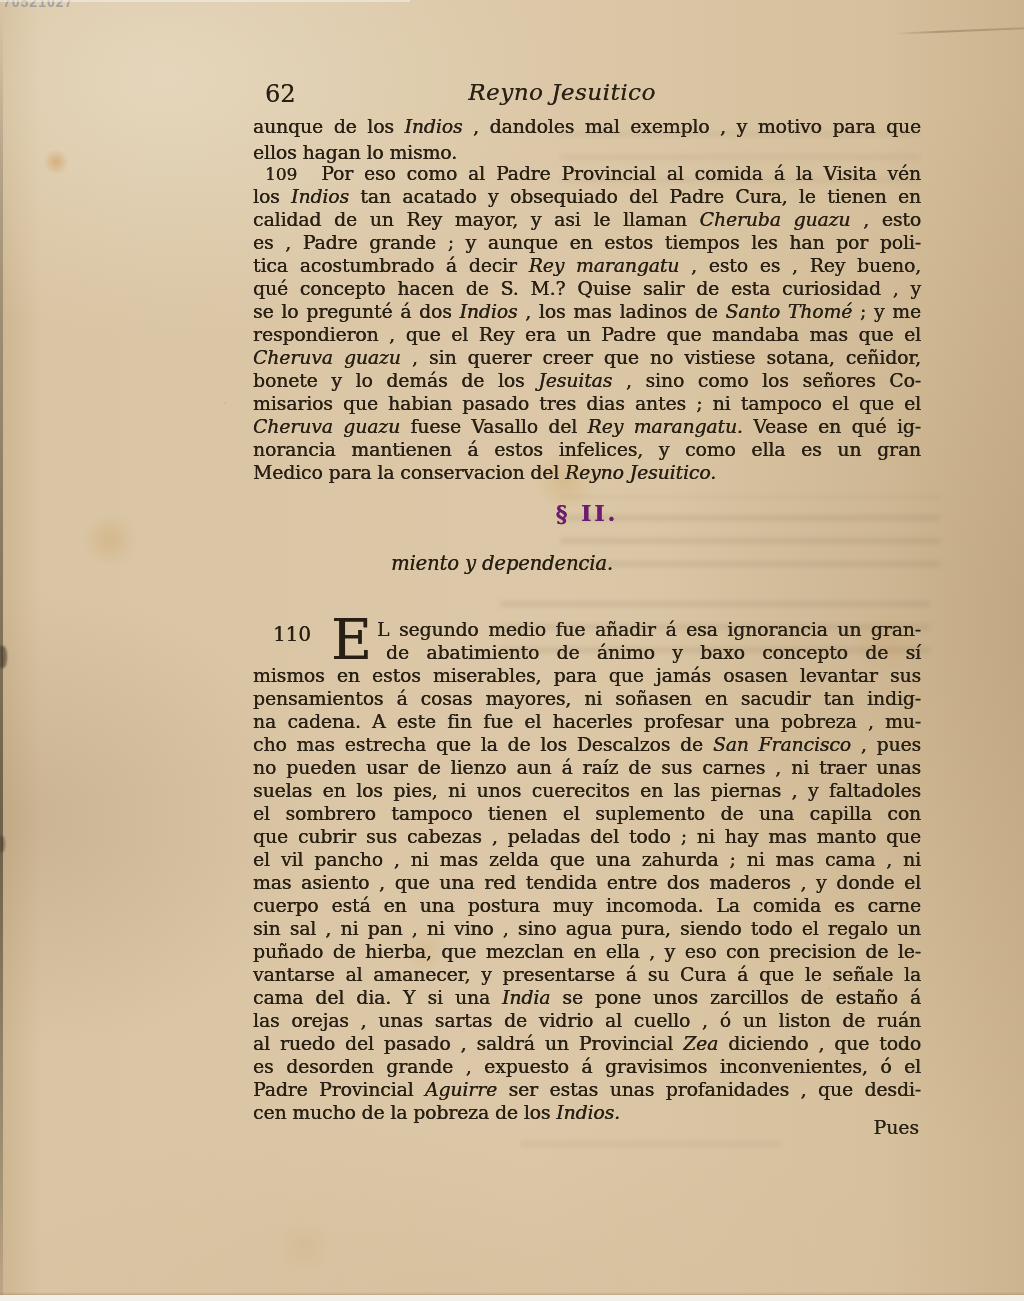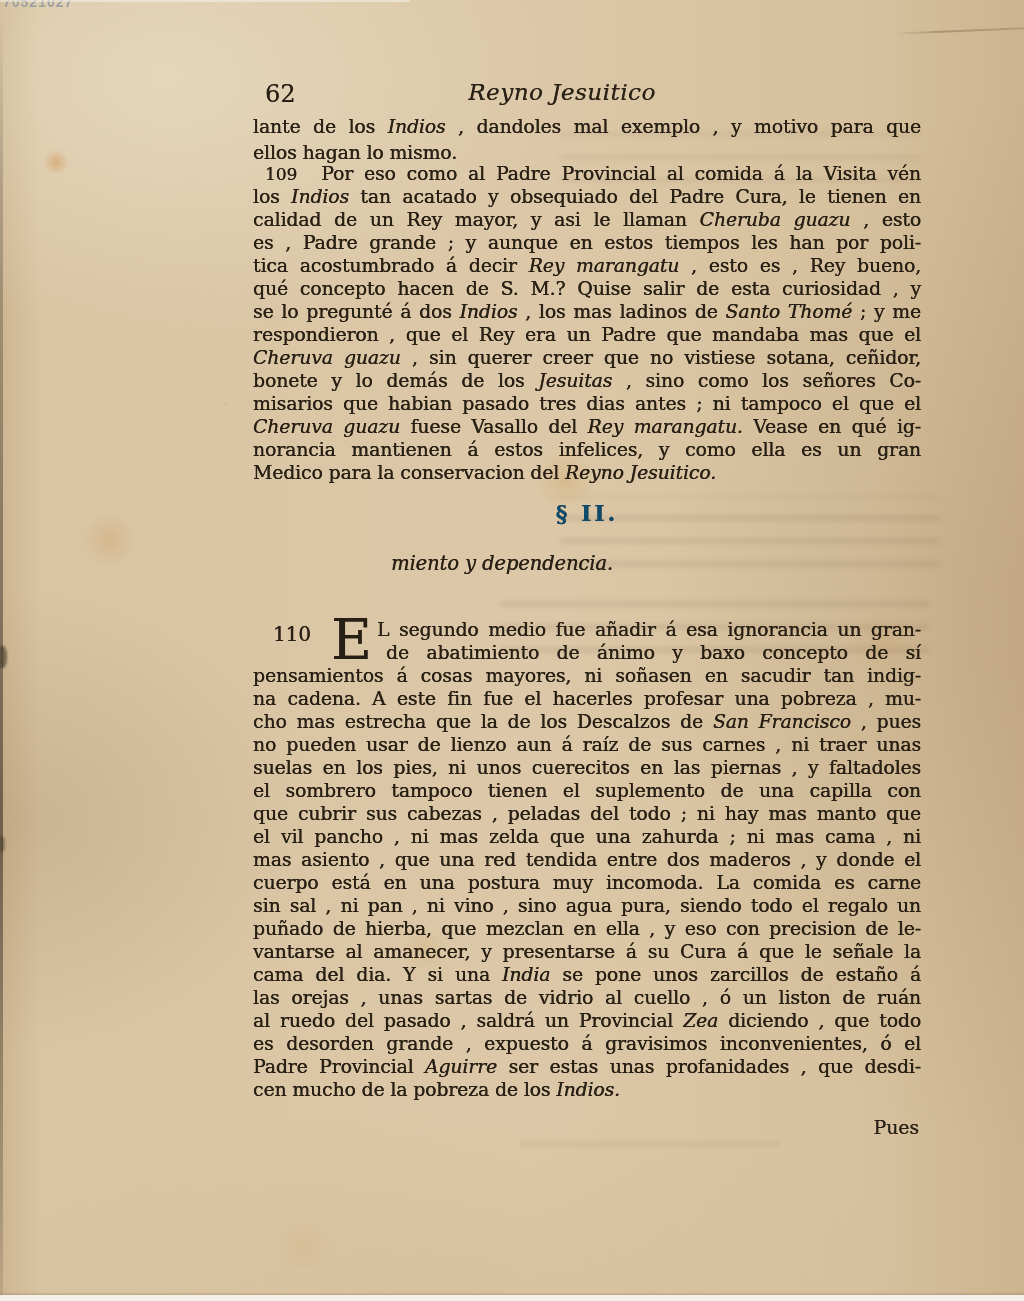--- a/index.html
+++ b/index.html
@@ -65,21 +65,21 @@
   .numseg{margin-right:24px;font-size:17px;}
   .pnum{position:absolute;font-size:20px;top:5px;}
   .dropcap{position:absolute;top:0;font-size:56px;line-height:44px;}
   .subtitle-block{font-size:19.5px;}
   .header-pagenum{position:absolute;left:12px;top:80px;font-size:24px;color:#271f13;
     text-shadow:0.3px 0 0 rgba(39,31,19,.8);}
   .running-title{position:absolute;left:0;top:79px;width:100%;text-align:center;
     transform:translateX(-25px);font-style:italic;font-size:23px;letter-spacing:.5px;color:#2a2115;
     text-shadow:0.3px 0 0 rgba(42,33,21,.8);}
   .section-mark{position:absolute;left:0;top:500px;width:100%;text-align:center;
-    font-size:22px;font-weight:bold;letter-spacing:3px;color:#0c4a6e;
+    font-size:22px;font-weight:bold;letter-spacing:3px;color:#701a75;
     text-shadow:0.3px 0 0 rgba(39,31,19,.8);}
   .catchword{position:absolute;right:2px;top:1117px;font-size:18.8px;color:#271f13;
     text-shadow:0.35px 0 0 rgba(39,31,19,.85);}
 </style>
 </head>
 <body>
 
 <div class="paper"></div>
 <div class="texture"></div>
 
@@ -96,21 +96,21 @@
 <div class="stain s6"></div>
 
 <div class="scan-number">70521027</div>
 
 <div id="text-column">
   <div class="header-pagenum">62</div>
   <div class="running-title">Reyno Jesuitico</div>
   <div class="section-mark">§ II.</div>
   <div class="catchword">Pues</div>
 <div class="block" style="top: 114px; line-height: 25.5px;">
-      <div class="line j" style="height: 25.5px;"><span>lante de los </span><span class="it">Indios</span><span> , dandoles mal exemplo , y motivo para que</span></div>
+      <div class="line j" style="height: 25.5px;"><span>aunque de los </span><span class="it">Indios</span><span> , dandoles mal exemplo , y motivo para que</span></div>
       <div class="line" style="height: 25.5px;"><span>ellos hagan lo mismo.</span></div>
     </div>
     <div class="block" style="top: 162px; line-height: 23px;">
       <div class="line j" style="height: 23px; padding-left: 12px;"><span class="numseg">109</span><span>Por eso como al Padre Provincial al comida á la Visita vén</span></div>
       <div class="line j" style="height: 23px;"><span>los </span><span class="it">Indios</span><span> tan acatado y obsequiado del Padre Cura, le tienen en</span></div>
       <div class="line j" style="height: 23px;"><span>calidad de un Rey mayor, y asi le llaman </span><span class="it">Cheruba guazu</span><span> , esto</span></div>
       <div class="line j" style="height: 23px;"><span>es , Padre grande ; y aunque en estos tiempos les han por poli-</span></div>
       <div class="line j" style="height: 23px;"><span>tica acostumbrado á decir </span><span class="it">Rey marangatu</span><span> , esto es , Rey bueno,</span></div>
       <div class="line j" style="height: 23px;"><span>qué concepto hacen de S. M.? Quise salir de esta curiosidad , y</span></div>
       <div class="line j" style="height: 23px;"><span>se lo pregunté á dos </span><span class="it">Indios</span><span> , los mas ladinos de </span><span class="it">Santo Thomé</span><span> ; y me</span></div>
@@ -123,20 +123,21 @@
       <div class="line" style="height: 23px;"><span>Medico para la conservacion del </span><span class="it">Reyno Jesuitico.</span></div>
     </div>
     <div class="block subtitle-block" style="top: 551px; line-height: 25px;">
       <div class="line" style="height: 25px; text-align: center; transform: translateX(-85px);"><span class="it">miento y dependencia.</span></div>
     </div>
     <div class="block" style="top: 618px; line-height: 23px;">
       <span class="pnum" style="left: 20px;">110</span>
       <span class="dropcap" style="left: 78px;">E</span>
       <div class="line j" style="height: 23px; padding-left: 124px;"><span>L segundo medio fue añadir á esa ignorancia un gran-</span></div>
       <div class="line j" style="height: 23px; padding-left: 133px;"><span>de abatimiento de ánimo y baxo concepto de sí</span></div>
+      <div class="line j" style="height: 23px;"><span>mismos en estos miserables, para que jamás osasen levantar sus</span></div>
       <div class="line j" style="height: 23px;"><span>pensamientos á cosas mayores, ni soñasen en sacudir tan indig-</span></div>
       <div class="line j" style="height: 23px;"><span>na cadena. A este fin fue el hacerles profesar una pobreza , mu-</span></div>
       <div class="line j" style="height: 23px;"><span>cho mas estrecha que la de los Descalzos de </span><span class="it">San Francisco</span><span> , pues</span></div>
       <div class="line j" style="height: 23px;"><span>no pueden usar de lienzo aun á raíz de sus carnes , ni traer unas</span></div>
       <div class="line j" style="height: 23px;"><span>suelas en los pies, ni unos cuerecitos en las piernas , y faltadoles</span></div>
       <div class="line j" style="height: 23px;"><span>el sombrero tampoco tienen el suplemento de una capilla con</span></div>
       <div class="line j" style="height: 23px;"><span>que cubrir sus cabezas , peladas del todo ; ni hay mas manto que</span></div>
       <div class="line j" style="height: 23px;"><span>el vil pancho , ni mas zelda que una zahurda ; ni mas cama , ni</span></div>
       <div class="line j" style="height: 23px;"><span>mas asiento , que una red tendida entre dos maderos , y donde el</span></div>
       <div class="line j" style="height: 23px;"><span>cuerpo está en una postura muy incomoda. La comida es carne</span></div>

